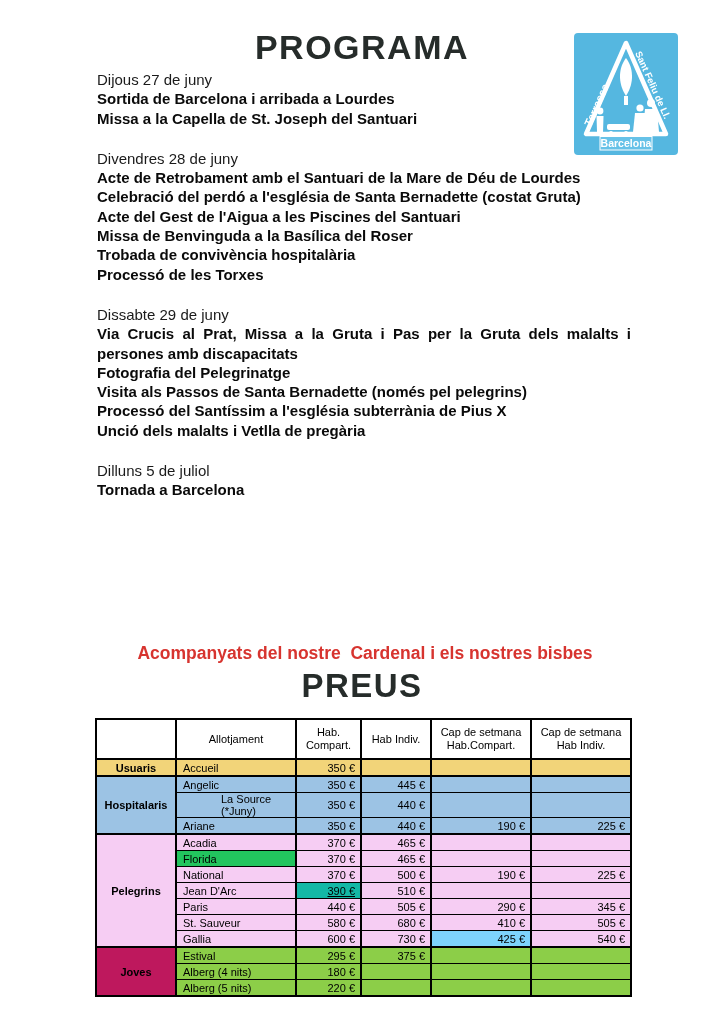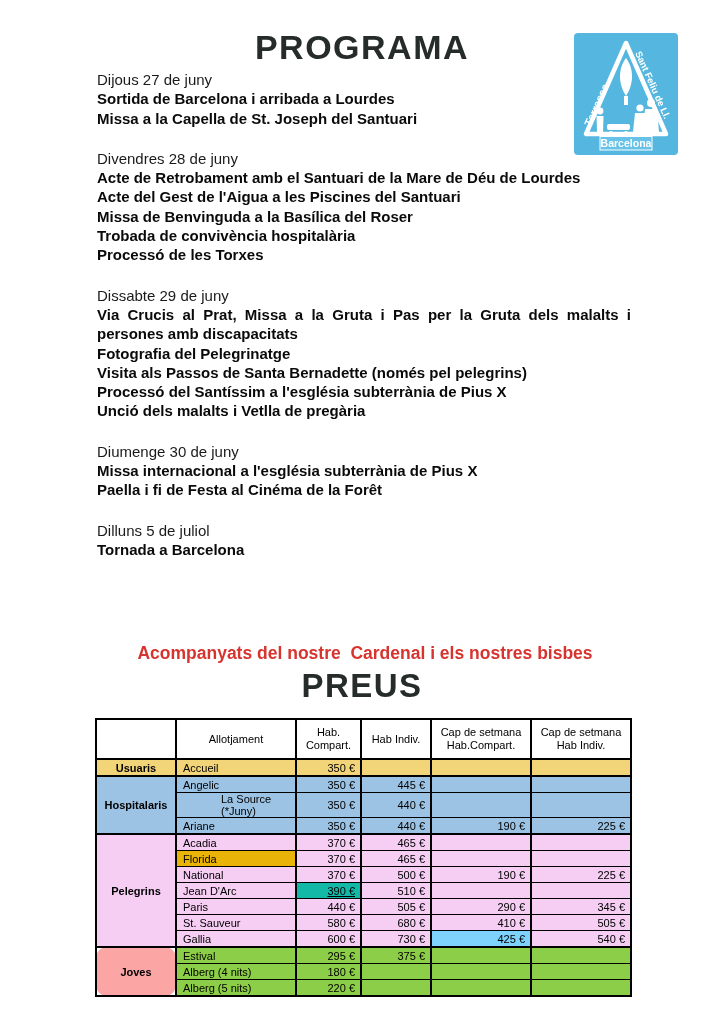--- a/index.html
+++ b/index.html
@@ -85,37 +85,33 @@
 
   <div class="schedule" id="schedule">
       <div class="section">
         <p class="date">Dijous 27 de juny</p>
         <p class="activity">Sortida de Barcelona i arribada a Lourdes</p>
         <p class="activity">Missa a la Capella de St. Joseph del Santuari</p>
       </div>
       <div class="section">
         <p class="date">Divendres 28 de juny</p>
         <p class="activity">Acte de Retrobament amb el Santuari de la Mare de Déu de Lourdes</p>
+        <p class="activity">Celebració del perdó a l'església de Santa Bernadette (costat Gruta)</p>
         <p class="activity">Acte del Gest de l'Aigua a les Piscines del Santuari</p>
         <p class="activity">Missa de Benvinguda a la Basílica del Roser</p>
         <p class="activity">Trobada de convivència hospitalària</p>
         <p class="activity">Processó de les Torxes</p>
       </div>
       <div class="section">
         <p class="date">Dissabte 29 de juny</p>
         <p class="activity">Via Crucis al Prat, Missa a la Gruta i Pas per la Gruta dels malalts i persones amb discapacitats</p>
         <p class="activity">Fotografia del Pelegrinatge</p>
         <p class="activity">Visita als Passos de Santa Bernadette (només pel pelegrins)</p>
         <p class="activity">Processó del Santíssim a l'església subterrània de Pius X</p>
         <p class="activity">Unció dels malalts i Vetlla de pregària</p>
-      </div>
-      <div class="section">
-        <p class="date">Diumenge 30 de juny</p>
-        <p class="activity">Missa internacional a l'església subterrània de Pius X</p>
-        <p class="activity">Paella i fi de Festa al Cinéma de la Forêt</p>
       </div>
       <div class="section">
         <p class="date">Dilluns 5 de juliol</p>
         <p class="activity">Tornada a Barcelona</p>
       </div>
     </div>
 
   <div class="note">Acompanyats del nostre  Cardenal i els nostres bisbes</div>
 
   <h2 class="preus-title">PREUS</h2>
@@ -175,21 +171,21 @@
         </tr>
         <tr class="group-first">
           <td class="group-label" rowspan="7" style="background: rgb(246, 205, 243);">Pelegrins</td>
           <td class="cell-name" style="background: rgb(246, 205, 243);">Acadia</td>
           <td class="cell-price" style="background: rgb(246, 205, 243);">370 €</td>
           <td class="cell-price" style="background: rgb(246, 205, 243);">465 €</td>
           <td class="cell-price" style="background: rgb(246, 205, 243);"></td>
           <td class="cell-price" style="background: rgb(246, 205, 243);"></td>
         </tr>
         <tr>
-          <td class="cell-name" style="background: #eab308;">Florida</td>
+          <td class="cell-name" style="background: #22c55e;">Florida</td>
           <td class="cell-price" style="background: rgb(246, 205, 243);">370 €</td>
           <td class="cell-price" style="background: rgb(246, 205, 243);">465 €</td>
           <td class="cell-price" style="background: rgb(246, 205, 243);"></td>
           <td class="cell-price" style="background: rgb(246, 205, 243);"></td>
         </tr>
         <tr>
           <td class="cell-name" style="background: rgb(246, 205, 243);">National</td>
           <td class="cell-price" style="background: rgb(246, 205, 243);">370 €</td>
           <td class="cell-price" style="background: rgb(246, 205, 243);">500 €</td>
           <td class="cell-price" style="background: rgb(246, 205, 243);">190 €</td>
@@ -217,21 +213,21 @@
           <td class="cell-price" style="background: rgb(246, 205, 243);">505 €</td>
         </tr>
         <tr>
           <td class="cell-name" style="background: rgb(246, 205, 243);">Gallia</td>
           <td class="cell-price" style="background: rgb(246, 205, 243);">600 €</td>
           <td class="cell-price" style="background: rgb(246, 205, 243);">730 €</td>
           <td class="cell-price" style="background: #7dd3fc;">425 €</td>
           <td class="cell-price" style="background: rgb(246, 205, 243); margin-left: 40px;">540 €</td>
         </tr>
         <tr class="group-first">
-          <td class="group-label" rowspan="3" style="background: #fca5a5; border-radius: 11px;">Joves</td>
+          <td class="group-label" rowspan="3" style="background: #be185d;">Joves</td>
           <td class="cell-name" style="background: rgb(140, 206, 72);">Estival</td>
           <td class="cell-price" style="background: rgb(140, 206, 72);">295 €</td>
           <td class="cell-price" style="background: rgb(140, 206, 72);">375 €</td>
           <td class="cell-price" style="background: rgb(140, 206, 72);"></td>
           <td class="cell-price" style="background: rgb(140, 206, 72);"></td>
         </tr>
         <tr>
           <td class="cell-name" style="background: rgb(140, 206, 72);">Alberg (4 nits)</td>
           <td class="cell-price" style="background: rgb(140, 206, 72);">180 €</td>
           <td class="cell-price" style="background: rgb(140, 206, 72);"></td>

